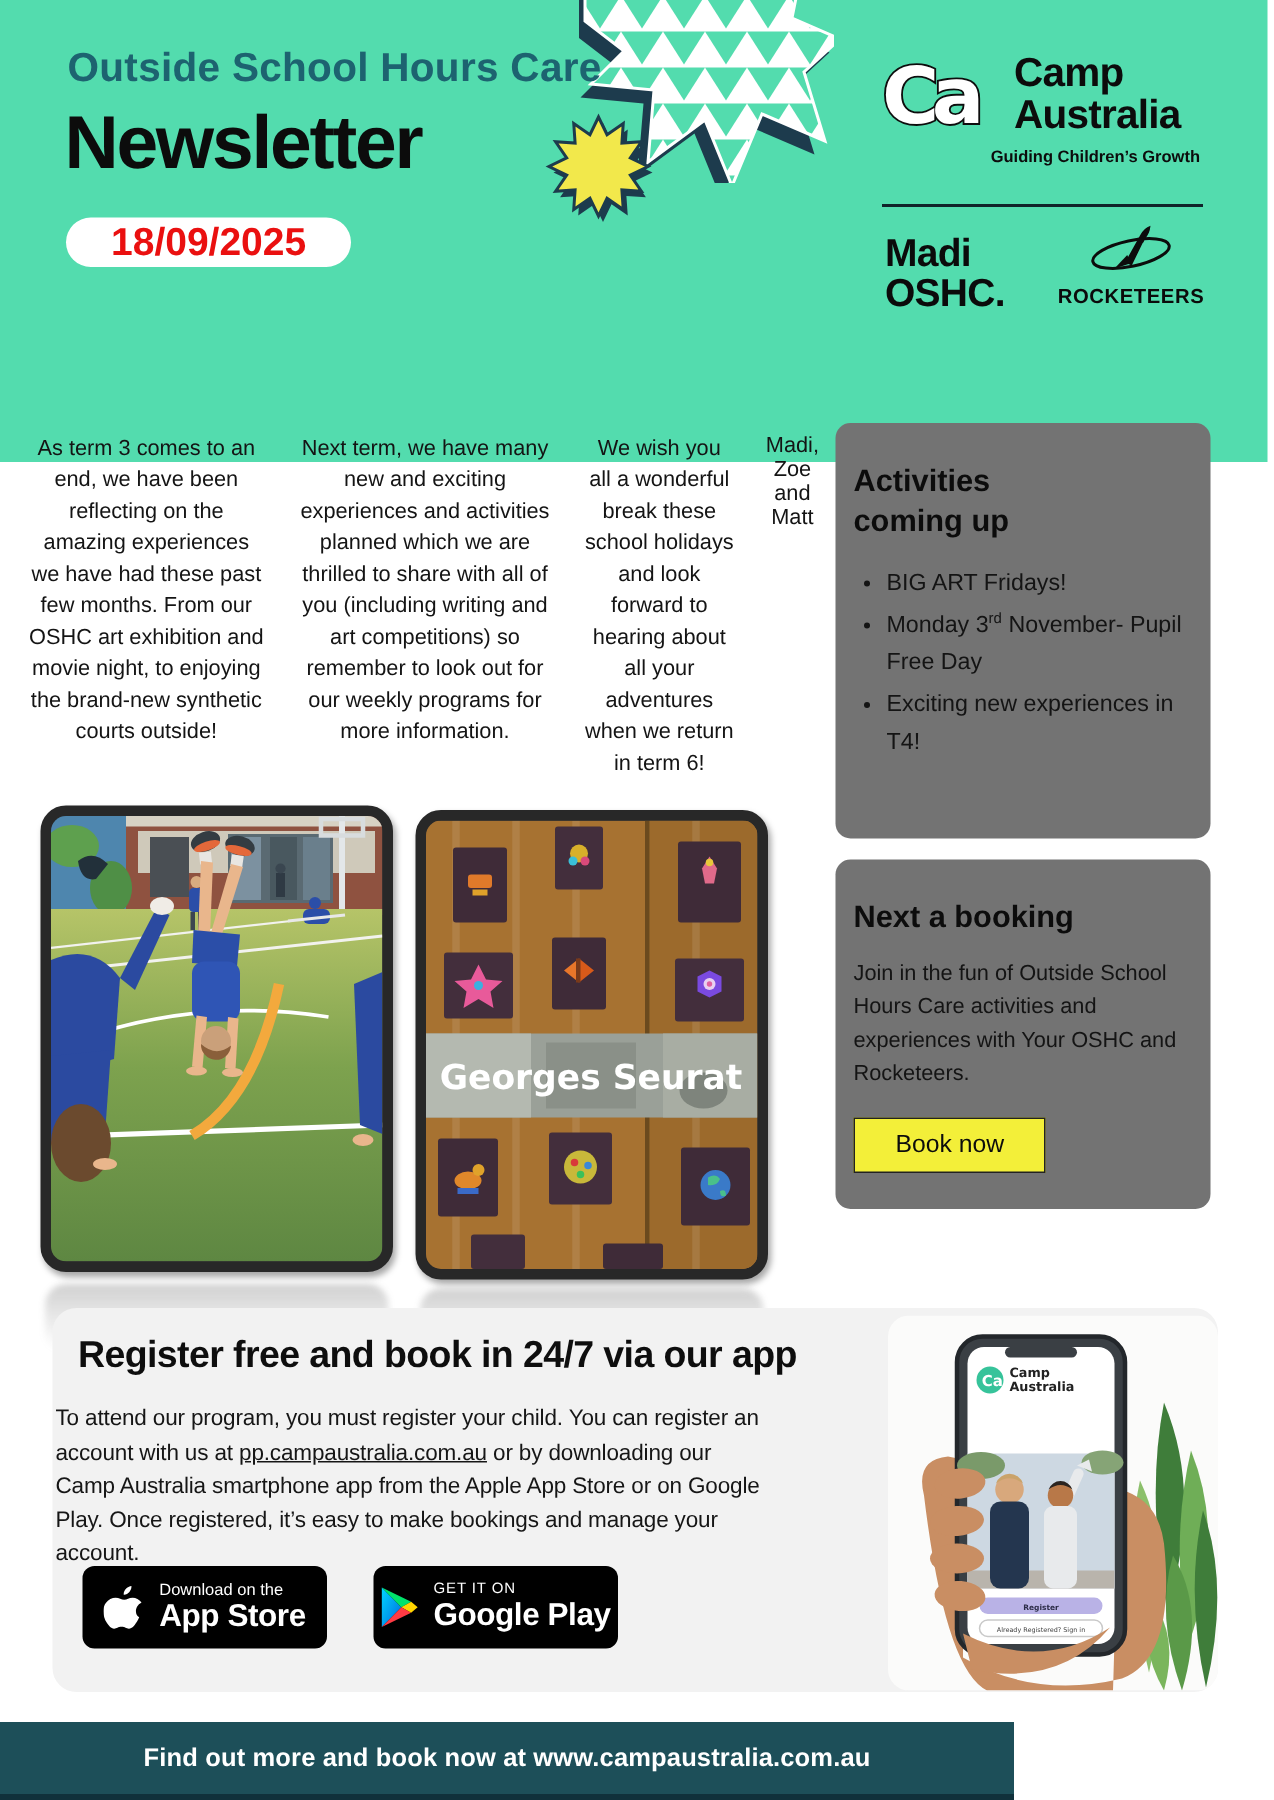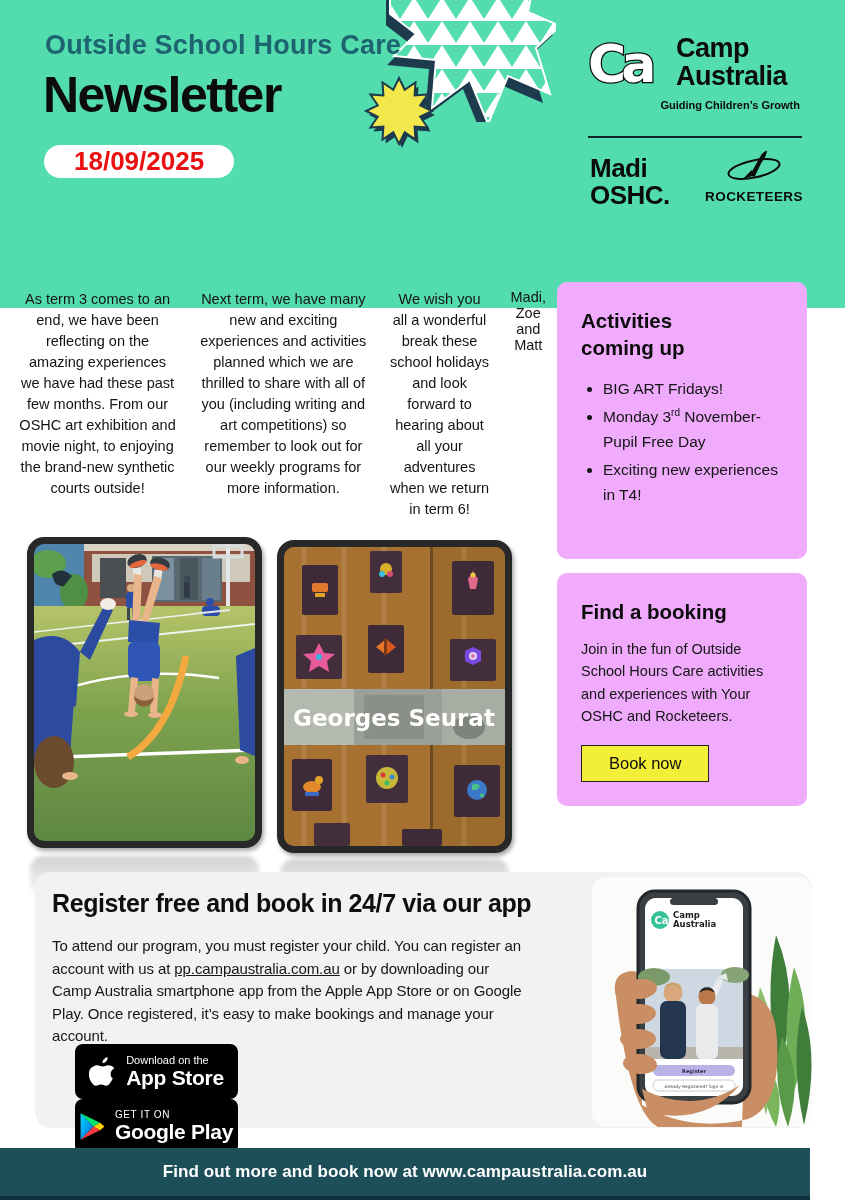--- a/index.html
+++ b/index.html
@@ -26,21 +26,21 @@
   .rocketeers{position:absolute;left:698px;top:148px;width:112px;text-align:center;}
   .rocketeers-label{font-size:13.5px;font-weight:800;letter-spacing:.4px;color:#0b0b0b;margin-top:1px;}
 
   
   .msg-heading{position:absolute;left:20px;top:250px;font-size:20px;font-weight:700;color:#0c0c0c;}
   .msg-body{position:absolute;left:18px;top:289px;width:528px;display:flex;flex-direction:row;gap:21px;}
   .msg-body p{margin:0;font-size:14.5px;line-height:1.45;text-align:center;color:#141414;}
   .signoff{text-align:center;font-size:14.5px;color:#141414;}
 
   
-  .side-box{position:absolute;left:557px;width:250px;background:#f0abfc;border-radius:10px;box-sizing:border-box;padding:26px 24px;}
+  .side-box{position:absolute;left:557px;width:250px;background:#737373;border-radius:10px;box-sizing:border-box;padding:26px 12px;}
   #activities-box{top:282px;height:277px;}
   #booking-box{top:573px;height:233px;}
   .side-heading{font-size:20.5px;font-weight:700;line-height:1.3;color:#0c0c0c;}
   .side-heading.narrow{max-width:150px;}
   .side-list{margin:16px 0 0;padding-left:22px;}
   .side-list li{font-size:15.5px;line-height:1.6;margin-bottom:3px;color:#141414;}
   .side-list sup{font-size:10px;}
   .booking-body{margin-top:12px;font-size:14.5px;line-height:1.55;color:#141414;}
   .book-btn{margin-top:17px;background:#f3ef39;border:1.6px solid #222;padding:8px 27px;font-size:16.5px;
             font-family:inherit;color:#0c0c0c;cursor:pointer;}
@@ -52,33 +52,33 @@
   #photo-art{left:277px;top:540px;width:221px;height:299px;}
   .photo svg{display:block;width:100%;height:100%;}
   .reflection{position:absolute;height:46px;border-radius:14px;filter:blur(2px);
               background:linear-gradient(to bottom,rgba(70,70,70,.25),rgba(120,120,120,.05) 80%,rgba(120,120,120,0));}
   #refl-left{left:30px;top:856px;width:229px;}
   #refl-right{left:280px;top:859px;width:229px;}
 
   
   .register-card{position:absolute;left:35px;top:872px;width:777px;height:256px;background:#f2f2f2;border-radius:16px;}
   .register-heading{position:absolute;left:17px;top:17px;font-size:25px;font-weight:800;letter-spacing:-.4px;color:#0e0e0e;}
-  .register-body{position:absolute;left:17px;top:63px;width:480px;font-size:15px;line-height:1.5;color:#161616;letter-spacing:-.1px;}
+  .register-body{position:absolute;left:2px;top:63px;width:480px;font-size:15px;line-height:1.5;color:#161616;letter-spacing:-.1px;}
   .register-link{color:#161616;text-decoration:underline;cursor:pointer;}
-  .badges{position:absolute;left:40px;top:172px;display:flex;flex-direction:column;}
+  .badges{position:absolute;left:20px;top:172px;display:flex;gap:31px;}
   .badge{display:flex;align-items:center;justify-content:center;gap:10px;background:#000;border-radius:8px;
          width:163px;height:55px;cursor:pointer;}
   .badge-text{display:flex;flex-direction:column;color:#fff;line-height:1.1;}
   .badge-small{font-size:11px;}
   .badge-small.caps{font-size:10px;letter-spacing:.6px;}
   .badge-big{font-size:21px;font-weight:600;letter-spacing:-.3px;}
   .phone-scene{position:absolute;right:0;top:5px;width:242px;height:250px;}
 
   
-  .footer{position:absolute;left:0;top:1148px;width:810px;height:48px;background:#1d4f59;border-bottom:4px solid #10313b;
+  .footer{position:absolute;left:0;top:1148px;width:676px;height:48px;background:#1d4f59;border-bottom:4px solid #10313b;
           display:flex;align-items:center;justify-content:center;}
   .footer-text{color:#fff;font-size:17px;font-weight:700;letter-spacing:.1px;}
 </style>
 </head>
 <body>
 
 <div class="page">
 
   <div class="hero">
 
@@ -146,21 +146,21 @@
   <div class="side-box" id="activities-box">
     <div class="side-heading narrow">Activities coming up</div>
     <ul class="side-list">
       <li><span>BIG ART Fridays!</span></li>
       <li><span>Monday 3</span><sup>rd</sup><span> November- Pupil Free Day</span></li>
       <li><span>Exciting new experiences in T4!</span></li>
     </ul>
   </div>
 
   <div class="side-box" id="booking-box">
-    <div class="side-heading">Find a booking</div>
+    <div class="side-heading">Next a booking</div>
     <div class="booking-body">Join in the fun of Outside School Hours Care activities and experiences with Your OSHC and Rocketeers.</div>
     <button class="book-btn">Book now</button>
   </div>
 
   <div class="photo" id="photo-sports">
     <svg viewBox="0 0 221 297" preserveAspectRatio="none">
       <defs>
         <linearGradient id="fieldG" x1="0" y1="0" x2="0" y2="1">
           <stop offset="0" stop-color="#b6c468"></stop>
             <stop offset="0.45" stop-color="#7da24e"></stop>

